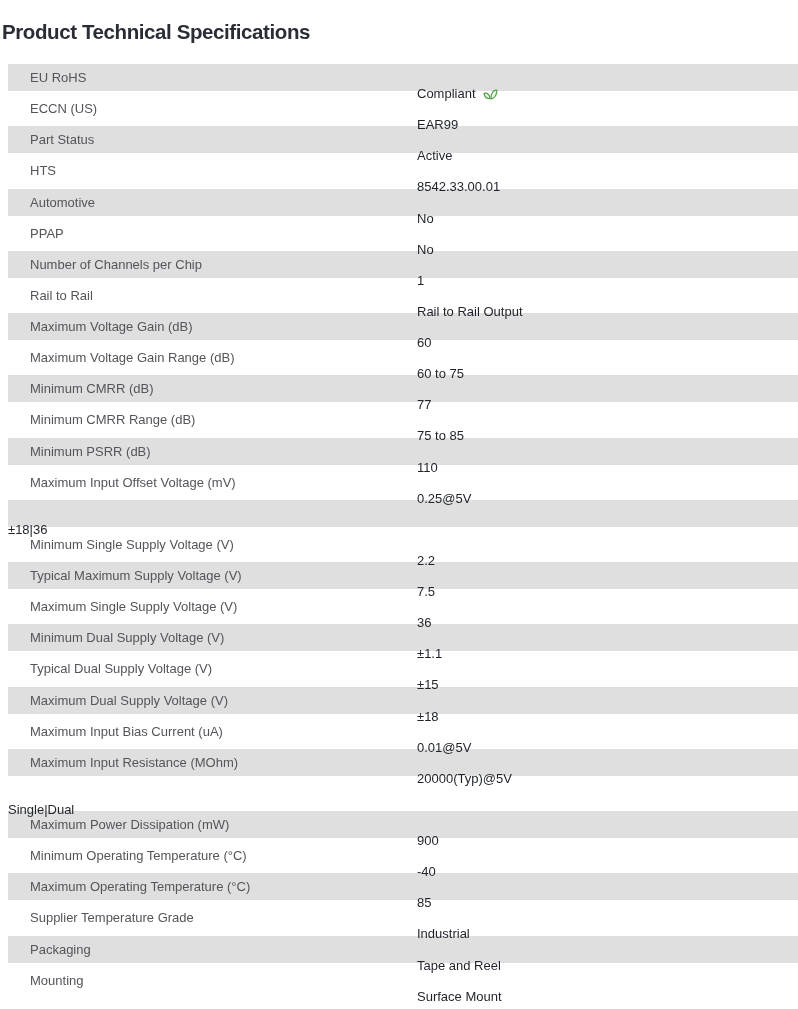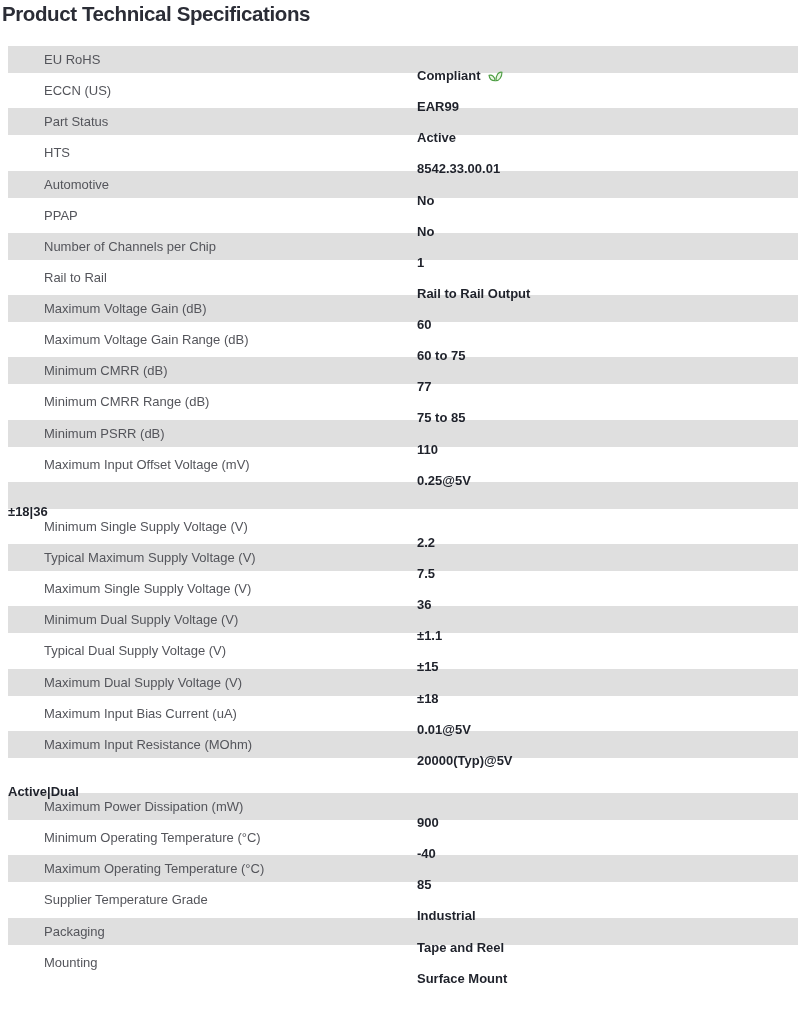--- a/index.html
+++ b/index.html
@@ -17,21 +17,21 @@
     background: #fff;
     font-family: "Liberation Sans", sans-serif;
   }
   body {
     width: 798px;
     height: 1009px;
     overflow: hidden;
   }
   h1.page-title {
     margin: 0;
-    padding: 1px 0 0 2px;
+    padding: 19px 0 0 2px;
     font-size: 20.5px;
     line-height: 25px;
     font-weight: 700;
     letter-spacing: -0.4px;
     color: var(--title-color);
   }
   .spec-table {
     margin-left: 8px;
     margin-top: 18px;
   }
@@ -41,31 +41,31 @@
     height: 31.13px;
   }
   .row:nth-child(odd) {
     background: var(--row-alt-bg);
     border-top: 2px solid #fff;
     border-bottom: 2px solid #fff;
     background-clip: padding-box;
   }
   .cell-label {
     flex: 0 0 409px;
-    padding-left: 36px;
+    padding-left: 22px;
     font-size: 13px;
     color: var(--label-color);
     white-space: nowrap;
   }
   .cell-value {
     display: flex;
     align-items: center;
     gap: 7px;
     font-size: 13px;
-    font-weight: 700;
+    font-weight: 400;
     color: var(--value-color);
     white-space: nowrap;
     margin-top: 32px;
   }
   .leaf {
     display: inline-flex;
     align-items: center;
   }
   .leaf svg { display: block; }
 </style>
@@ -260,21 +260,21 @@
   <div class="row">
     <span class="cell-label">Maximum Input Resistance (MOhm)</span>
     <span class="cell-value">
       <span class="value-text">20000(Typ)@5V</span>
 
     </span>
   </div>
 
   <div class="row">
     <span class="cell-value">
-      <span class="value-text">Active|Dual</span>
+      <span class="value-text">Single|Dual</span>
 
     </span>
   </div>
 
   <div class="row">
     <span class="cell-label">Maximum Power Dissipation (mW)</span>
     <span class="cell-value">
       <span class="value-text">900</span>
 
     </span>

